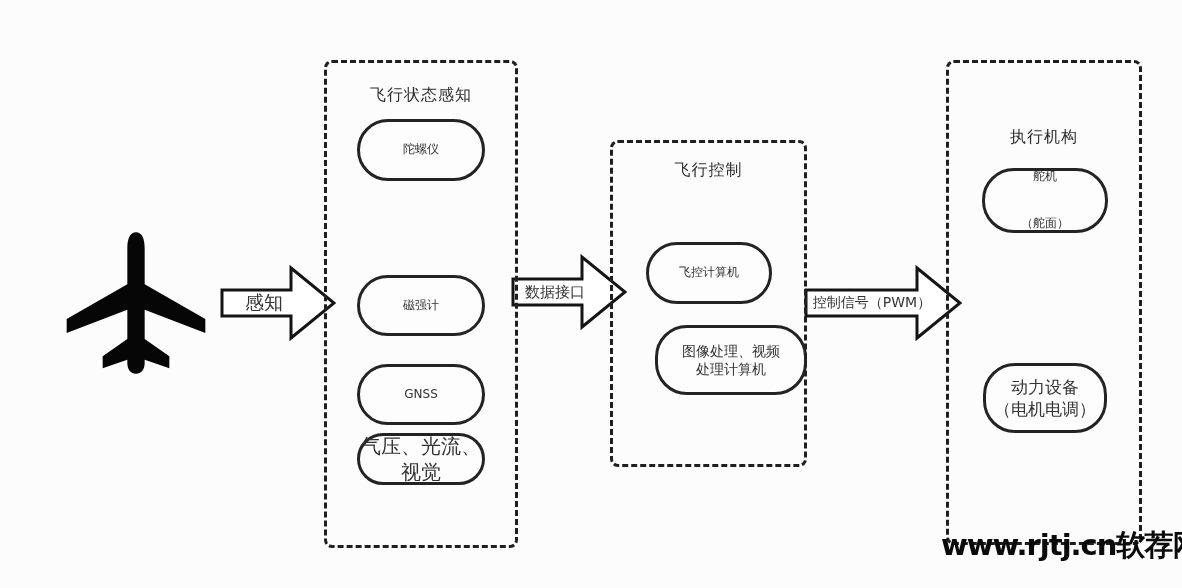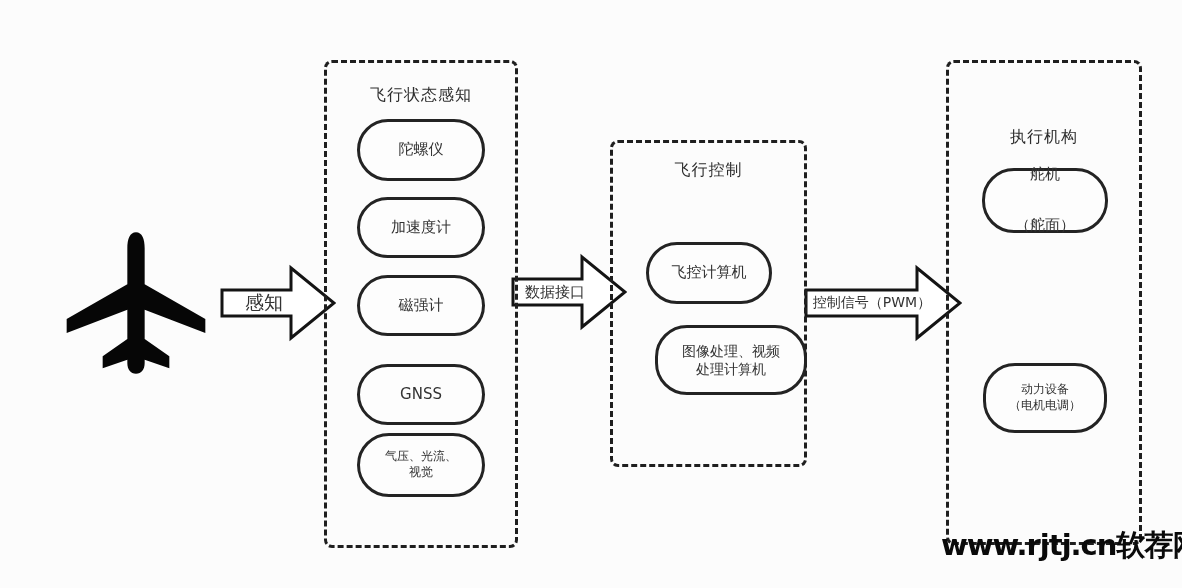--- a/index.html
+++ b/index.html
@@ -41,32 +41,32 @@
     position:absolute;
     border:3px solid #232323;
     border-radius:32px;
     background:#fdfdfd;
     display:flex;
     flex-direction:column;
     justify-content:center;
     align-items:center;
     text-align:center;
     color:#333333;
-    font-size:15px;
+    font-size:12px;
     line-height:1.32;
   }
   #node-gyroscope      { left:357px; top:119px; width:128px; height:62px; }
   #node-accelerometer  { left:357px; top:197px; width:128px; height:61px; }
   #node-magnetometer   { left:357px; top:275px; width:128px; height:61px; }
   #node-gnss           { left:357px; top:364px; width:128px; height:61px; }
-  #node-baro-vision    { left:357px; top:433px; width:128px; height:64px; font-size:12px; }
+  #node-baro-vision    { left:357px; top:433px; width:128px; height:52px; font-size:20px; }
   #node-flight-computer{ left:646px; top:242px; width:126px; height:62px; }
   #node-image-computer { left:655px; top:325px; width:152px; height:70px; font-size:14px; }
   #node-servo          { left:982px; top:168px; width:126px; height:65px;gap:31px; }
-  #node-power          { left:983px; top:363px; width:124px; height:70px; font-size:12px; }
+  #node-power          { left:983px; top:363px; width:124px; height:70px; font-size:17px; }
 
   
   .block-arrow { position:absolute; }
   .block-arrow svg { position:absolute; left:0; top:0; display:block; }
   .arrow-label {
     position:absolute; left:0; top:0; right:0; bottom:0;
     display:flex; align-items:center; justify-content:center;
     color:#333333; white-space:nowrap;
   }
   #arrow-sense   { left:220px; top:263px; width:116px; height:80px; }
@@ -131,23 +131,20 @@
     </svg>
     <span class="arrow-label">控制信号（PWM）</span>
   </div>
 
   <div class="group-box" id="box-sensing">
     <div class="group-title">飞行状态感知</div>
   </div>
   <div class="node" id="node-gyroscope">
     <span>陀螺仪</span>
   </div>
-  <div class="node" id="node-accelerometer">
-    <span>加速度计</span>
-  </div>
   <div class="node" id="node-magnetometer">
     <span>磁强计</span>
   </div>
   <div class="node" id="node-gnss">
     <span>GNSS</span>
   </div>
   <div class="node" id="node-baro-vision">
     <span>气压、光流、</span>
     <span>视觉</span>
   </div>

